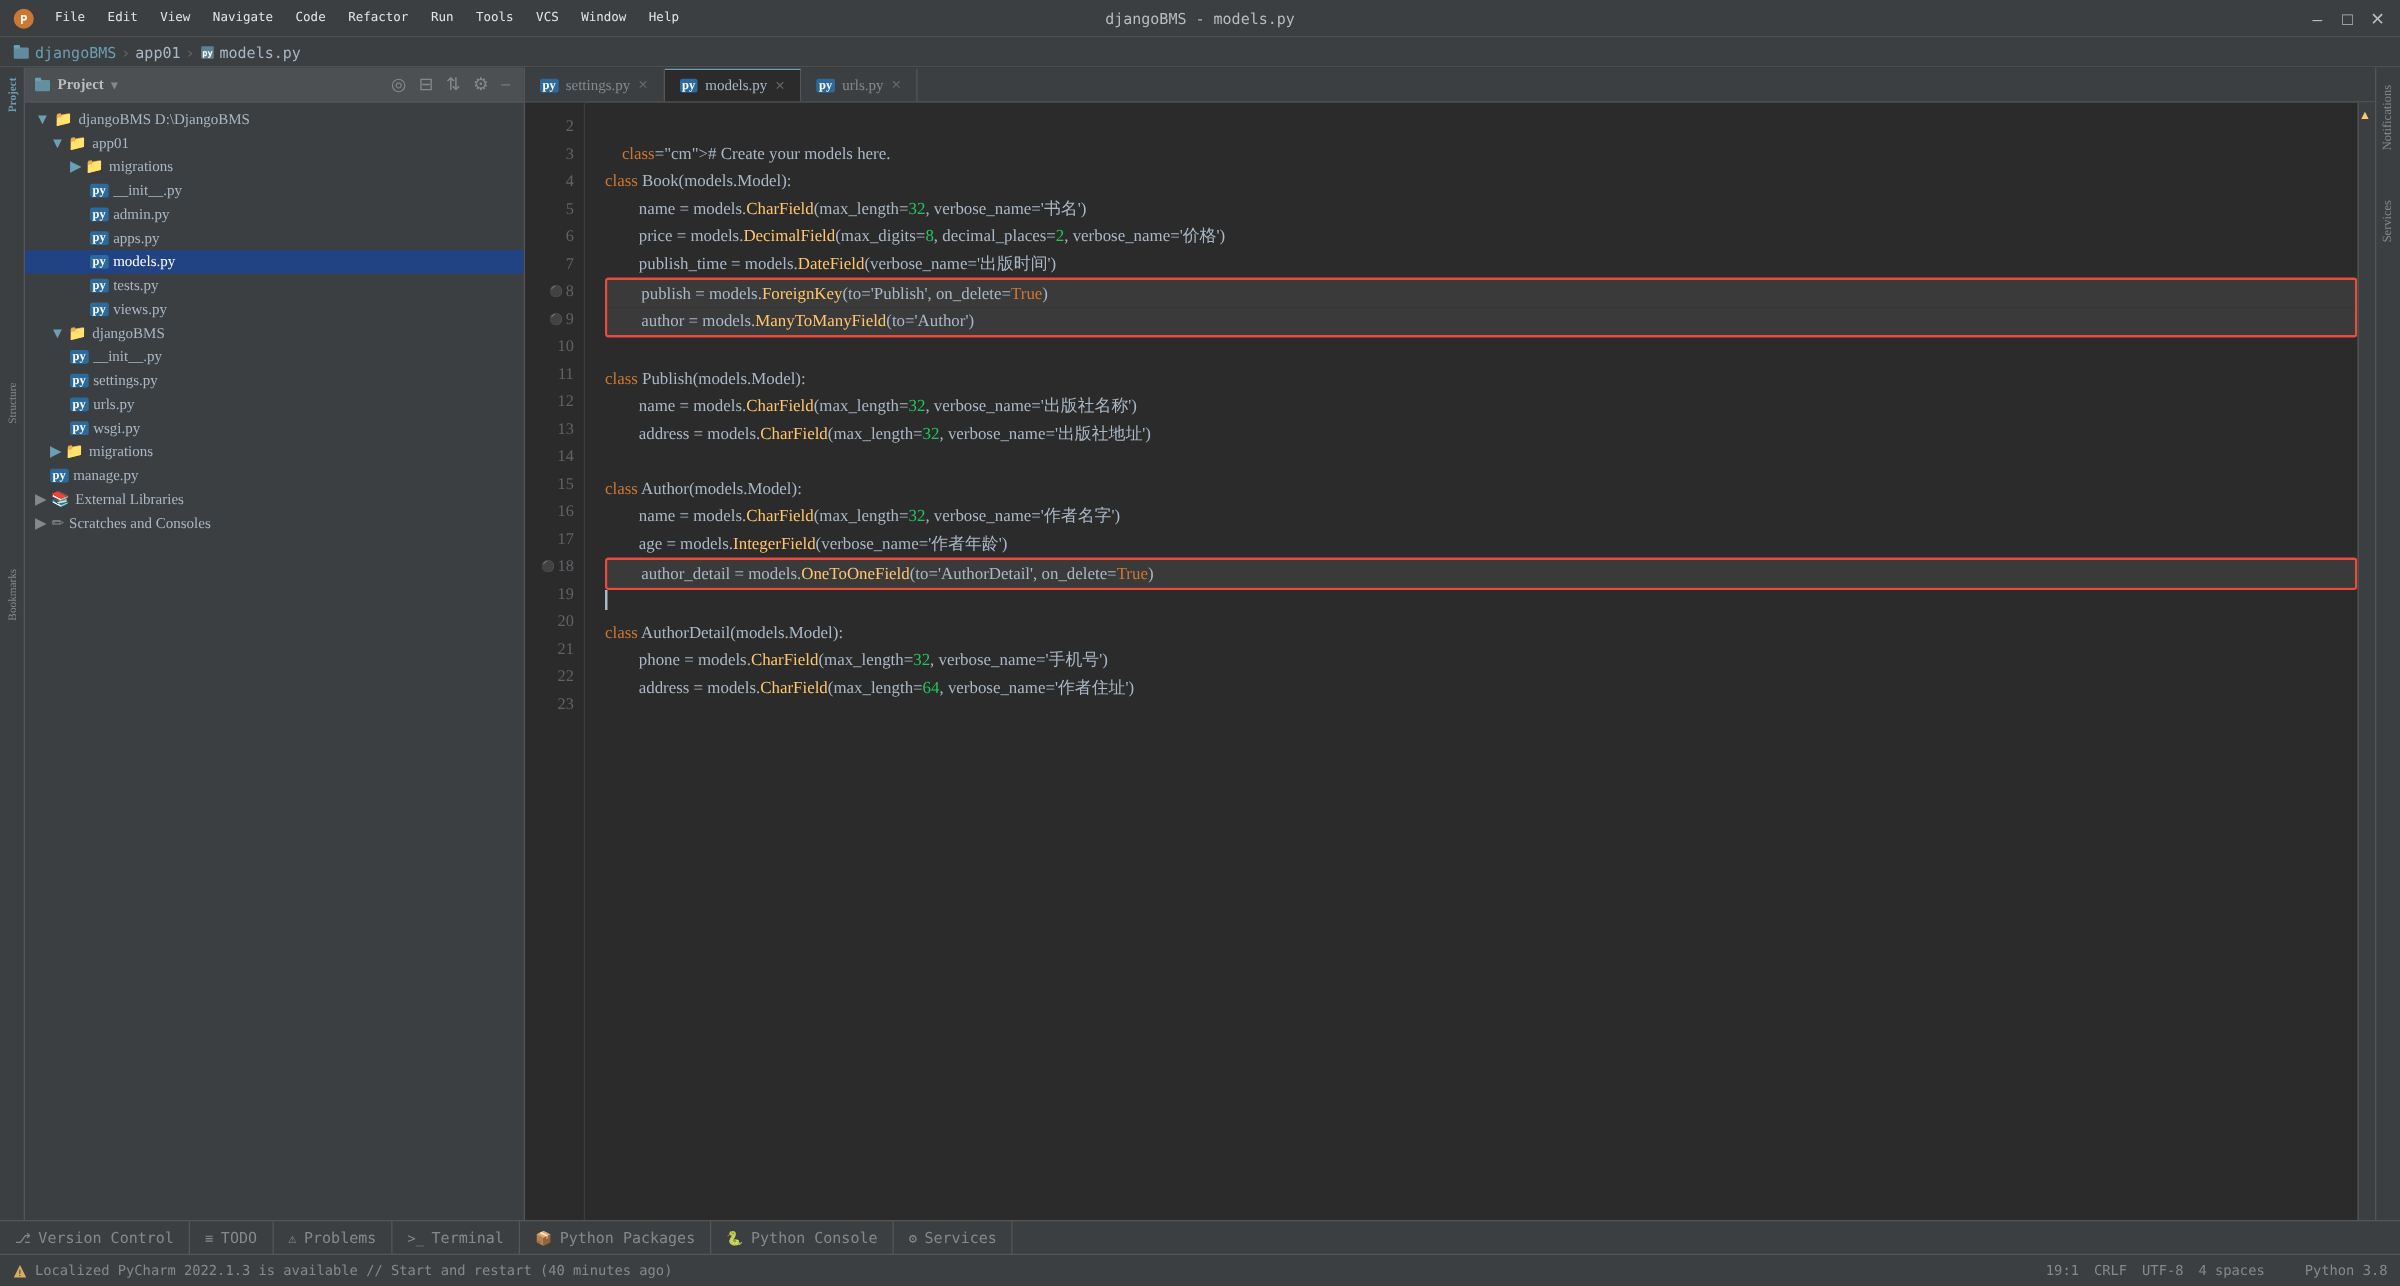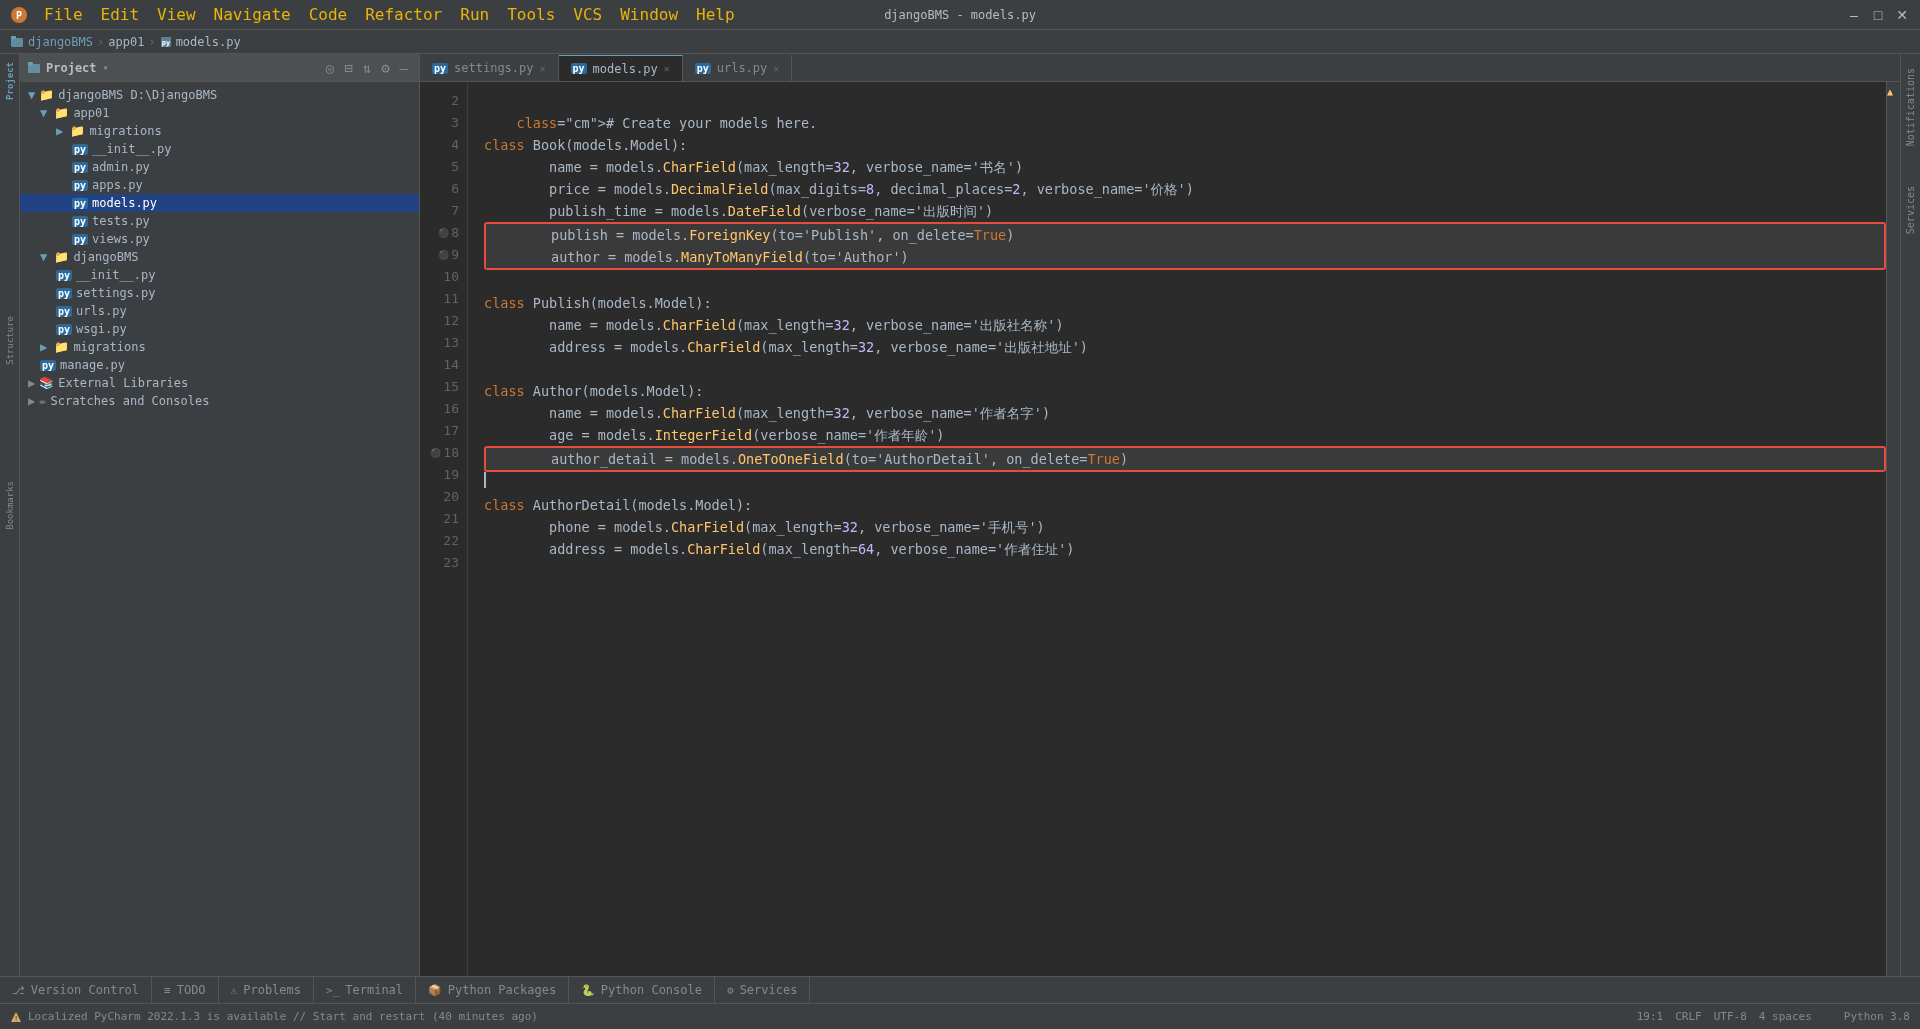--- a/index.html
+++ b/index.html
@@ -27,23 +27,23 @@
       display: flex;
       align-items: center;
       gap: 8px;
     }
     #menu-bar {
       display: flex;
       gap: 2px;
     }
     .menu-item {
       padding: 2px 8px;
-      color: #eab308;
-      cursor: pointer;
-      font-size: 16px;
+      color: #e5e5e5;
+      cursor: pointer;
+      font-size: 10px;
       border-radius: 3px;
     }
     #title-center {
       color: #bbbbbb;
       font-size: 12px;
       position: absolute;
       left: 50%;
       transform: translateX(-50%);
     }
     #title-bar-right {
@@ -75,20 +75,21 @@
       font-size: 12px;
       color: #a9b7c6;
       border-bottom: 1px solid #555;
     }
     .breadcrumb-sep { color: #666; }
 
     
     #main-layout {
       display: flex;
       height: calc(1029px - 30px - 24px - 28px - 25px);
+      font-family: Liberation Serif, serif;
     }
 
     
     #left-tabs {
       width: 20px;
       background: #3c3f41;
       display: flex;
       flex-direction: column;
       align-items: center;
       border-right: 1px solid #555;
@@ -218,21 +219,21 @@
       padding: 8px 0 8px 16px;
       overflow: auto;
       font-size: 13.5px;
       line-height: 22px;
       white-space: pre;
     }
 
     
     .kw { color: #cc7832; }
     .fn { color: #ffc66d; }
-    .nm { color: #c4b5fd; }
+    .nm { color: #22c55e; }
 
     
     #scroll-indicator {
       width: 14px;
       background: #3c3f41;
       border-left: 1px solid #555;
       position: relative;
     }
 
     

